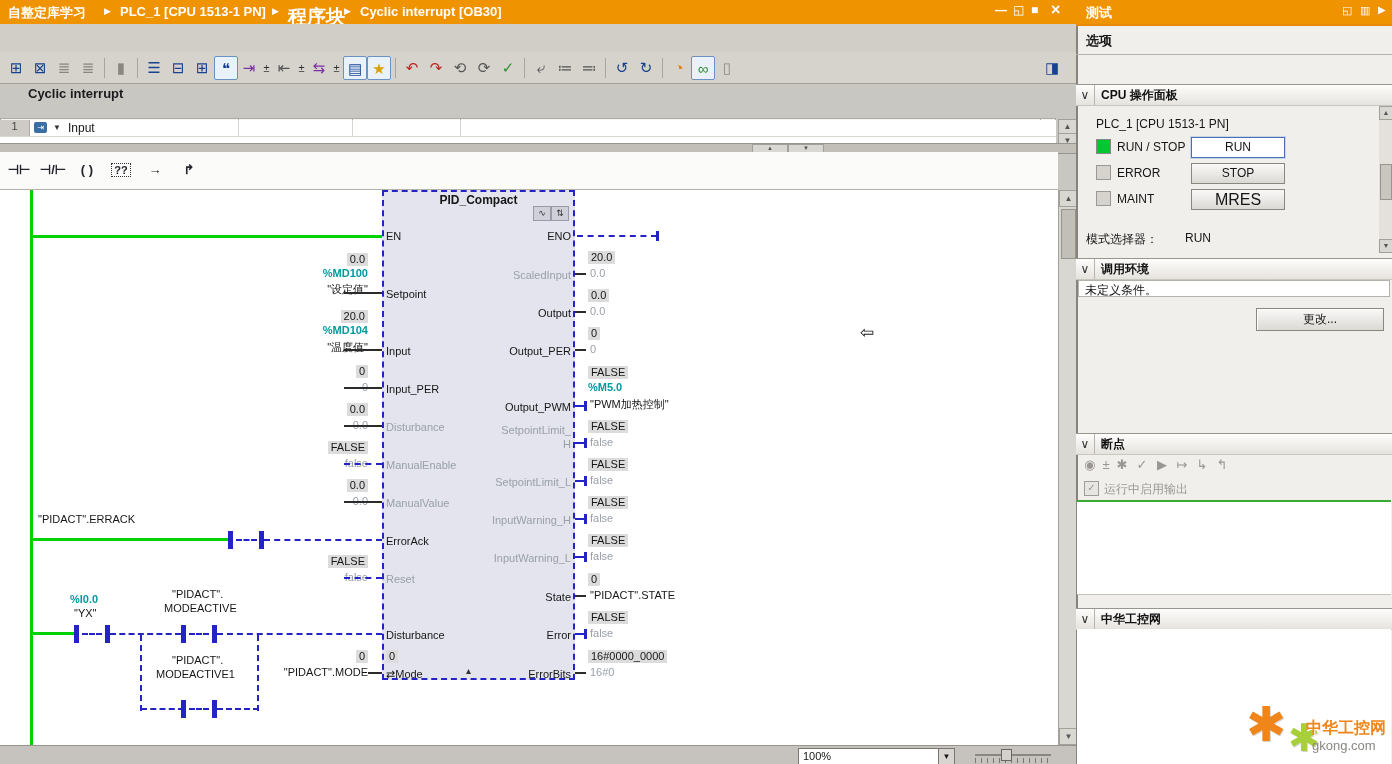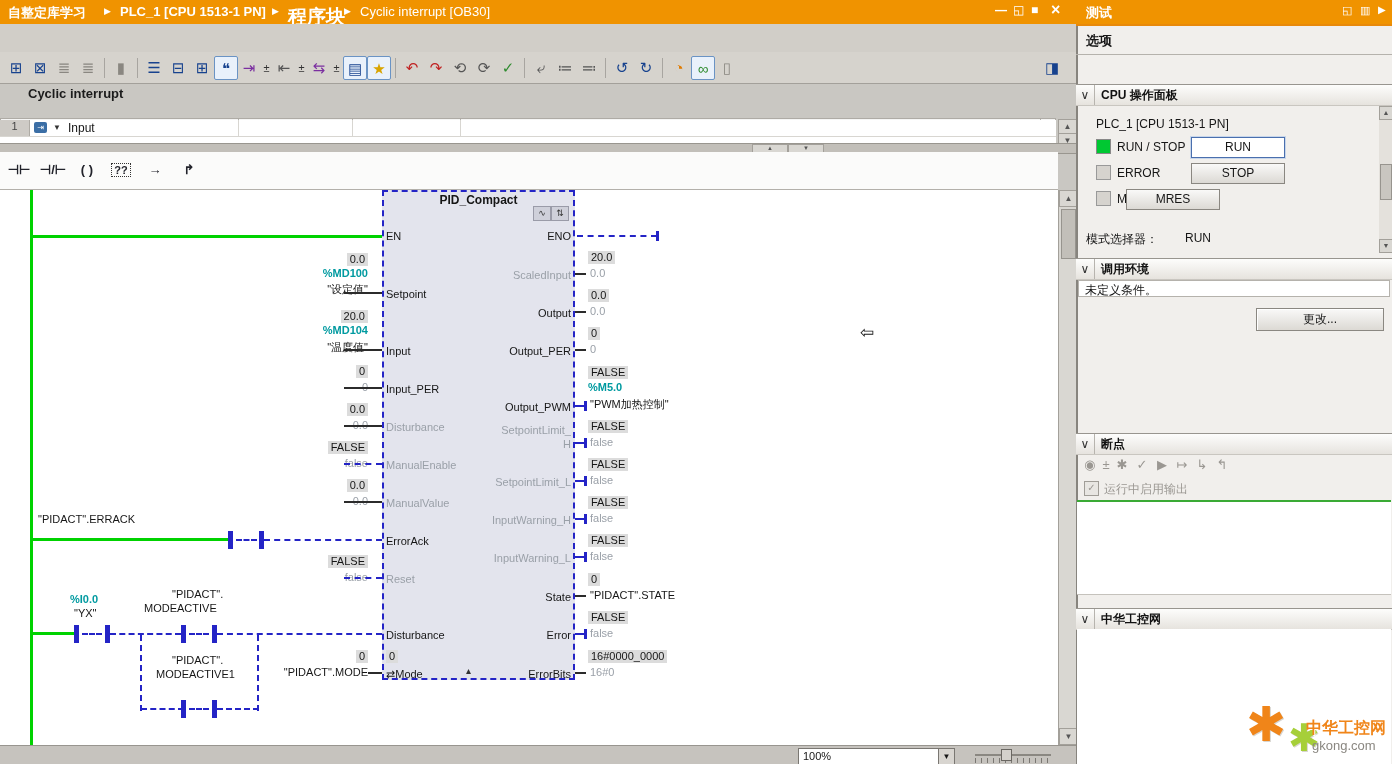--- a/index.html
+++ b/index.html
@@ -33,21 +33,21 @@
 
 <div id="app">
 
   <div class="A" style="left:0;top:0;width:1076px;height:24px;background:#f09300">
     <span class="A" style="left:8px;top:4px;color:#fff;font-weight:bold;font-size:13px">自整定库学习</span>
     <span class="A" style="left:104px;top:6px;color:#fff;font-size:9px">▶</span>
     <span class="A" style="left:120px;top:4px;color:#fff;font-weight:bold;font-size:13px">PLC_1 [CPU 1513-1 PN]</span>
     <span class="A" style="left:272px;top:6px;color:#fff;font-size:9px">▶</span>
     <span class="A" style="left:288px;top:4px;color:#fff;font-weight:bold;font-size:19px">程序块</span>
     <span class="A" style="left:344px;top:6px;color:#fff;font-size:9px">▶</span>
-    <span class="A" style="left:360px;top:4px;color:#fff;font-weight:normal;font-size:13px">Cyclic interrupt [OB30]</span>
+    <span class="A" style="left:360px;top:4px;color:#fff;font-weight:bold;font-size:13px">Cyclic interrupt [OB30]</span>
     <span class="A" style="left:995px;top:3px;color:#fff;font-size:12px;font-weight:bold">—</span>
     <span class="A" style="left:1013px;top:3px;color:#fff;font-size:12px">◱</span>
     <span class="A" style="left:1031px;top:3px;color:#fff;font-size:12px">■</span>
     <span class="A" style="left:1051px;top:1px;color:#fff;font-size:16px;font-weight:bold">×</span>
   </div>
 
   <div class="A" style="left:0;top:24px;width:1076px;height:28px;background:#d1cec8"></div>
 
   <div class="A" style="left:0;top:52px;width:1076px;height:32px;background:#d6d3cd;border-bottom:1px solid #a3a09a;padding:4px 0 0 4px;box-sizing:border-box">
     <span class="tbi" style="width:24px">⊞</span><span class="tbi" style="width:24px">⊠</span><span class="tbi" style="width:24px;color:#8a8781">≣</span><span class="tbi" style="width:24px;color:#8a8781">≣</span><span class="sep"></span><span class="tbi" style="width:24px;color:#8a8781">▮</span><span class="sep"></span><span class="tbi" style="width:24px">☰</span><span class="tbi" style="width:24px">⊟</span><span class="tbi" style="width:24px">⊞</span><span class="tbi act" style="width:24px">❝</span><span class="tbi" style="width:22px;color:#7b2fa0">⇥</span><span class="tbi" style="width:13px;font-size:11px;color:#333">±</span><span class="tbi" style="width:22px;color:#555">⇤</span><span class="tbi" style="width:13px;font-size:11px;color:#333">±</span><span class="tbi" style="width:22px;color:#7b2fa0">⇆</span><span class="tbi" style="width:13px;font-size:11px;color:#333">±</span><span class="tbi act" style="width:24px">▤</span><span class="tbi act" style="width:24px;color:#d9a400">★</span><span class="sep"></span><span class="tbi" style="width:24px;color:#c02020">↶</span><span class="tbi" style="width:24px;color:#c02020">↷</span><span class="tbi" style="width:24px;color:#555">⟲</span><span class="tbi" style="width:24px;color:#555">⟳</span><span class="tbi" style="width:24px;color:#2e8b2e">✓</span><span class="sep"></span><span class="tbi" style="width:24px;color:#555">⤶</span><span class="tbi" style="width:24px;color:#555">≔</span><span class="tbi" style="width:24px;color:#555">≕</span><span class="sep"></span><span class="tbi" style="width:24px">↺</span><span class="tbi" style="width:24px">↻</span><span class="sep"></span><span class="tbi" style="width:24px;color:#e07b00">◔</span><span class="tbi act" style="width:24px;color:#2e8b2e">∞</span><span class="tbi" style="width:24px;color:#8a8781">▯</span>
@@ -95,21 +95,21 @@
   <div class="A wD" style="left:236px;top:539px;width:21px"></div>
   <div class="A wD" style="left:264px;top:539px;width:118px"></div>
 
   <div class="A a" style="left:70px;top:593px">%I0.0</div>
   <div class="A o" style="left:74px;top:607px">"YX"</div>
   <div class="A vb" style="left:74px;top:625px"></div>
   <div class="A vb" style="left:105px;top:625px"></div>
   <div class="A wD" style="left:82px;top:633px;width:20px"></div>
   <div class="A wD" style="left:110px;top:633px;width:71px"></div>
   <div class="A o" style="left:172px;top:588px">"PIDACT".</div>
-  <div class="A o" style="left:144px;top:602px">MODEACTIVE</div>
+  <div class="A o" style="left:164px;top:602px">MODEACTIVE</div>
   <div class="A vb" style="left:181px;top:625px"></div>
   <div class="A vb" style="left:212px;top:625px"></div>
   <div class="A wD" style="left:189px;top:633px;width:20px"></div>
   <div class="A wD" style="left:217px;top:633px;width:165px"></div>
   <div class="A bv" style="left:140px;top:635px;height:76px"></div>
   <div class="A bv" style="left:257px;top:635px;height:76px"></div>
   <div class="A o" style="left:172px;top:654px">"PIDACT".</div>
   <div class="A o" style="left:156px;top:668px">MODEACTIVE1</div>
   <div class="A vb" style="left:181px;top:700px"></div>
   <div class="A vb" style="left:212px;top:700px"></div>
@@ -249,21 +249,21 @@
   <div class="hdr" style="top:84px"><span class="ch">∨</span><span>CPU 操作面板</span></div>
   <div class="A" style="left:1096px;top:117px;font-size:12px">PLC_1 [CPU 1513-1 PN]</div>
   <div class="A" style="left:1096px;top:139px;width:13px;height:13px;background:#00c832;border:1px solid #888"></div>
   <div class="A" style="left:1117px;top:140px;font-size:12px">RUN / STOP</div>
   <div class="A" style="left:1191px;top:137px;width:92px;height:19px;background:#fff;border:1px solid #4a6fae;box-shadow:0 0 0 1px #c8d6ea;text-align:center;line-height:19px;font-size:12px">RUN</div>
   <div class="A" style="left:1096px;top:165px;width:13px;height:13px;background:#d6d3ce;border:1px solid #999"></div>
   <div class="A" style="left:1117px;top:166px;font-size:12px">ERROR</div>
   <div class="A btn3d" style="left:1191px;top:163px;width:92px;height:19px;line-height:19px;font-size:12px">STOP</div>
   <div class="A" style="left:1096px;top:191px;width:13px;height:13px;background:#d6d3ce;border:1px solid #999"></div>
   <div class="A" style="left:1117px;top:192px;font-size:12px">MAINT</div>
-  <div class="A btn3d" style="left:1126px;top:189px;width:92px;height:19px;line-height:19px;font-size:12px">MRES</div>
+  <div class="A btn3d" style="left:1191px;top:189px;width:92px;height:19px;line-height:19px;font-size:16px">MRES</div>
   <div class="A" style="left:1086px;top:231px;font-size:12px">模式选择器：</div>
   <div class="A" style="left:1185px;top:231px;font-size:12px">RUN</div>
   <div class="A" style="left:1379px;top:106px;width:13px;height:146px;background:#e4e1dc">
     <div class="scb" style="width:12px;height:12px;line-height:12px;font-size:7px">▲</div>
     <div style="width:10px;height:34px;background:#c9c6c0;border:1px solid #97948e;margin:44px auto 0"></div>
     <div class="scb A" style="left:0;top:133px;width:12px;height:12px;line-height:12px;font-size:7px">▼</div>
   </div>
 
   <div class="hdr" style="top:258px"><span class="ch">∨</span><span>调用环境</span></div>
   <div class="A" style="left:1078px;top:280px;width:312px;height:17px;background:#fff;border:1px solid #b5b2ac;padding:1px 0 0 6px;box-sizing:border-box;font-size:12px">未定义条件。</div>

